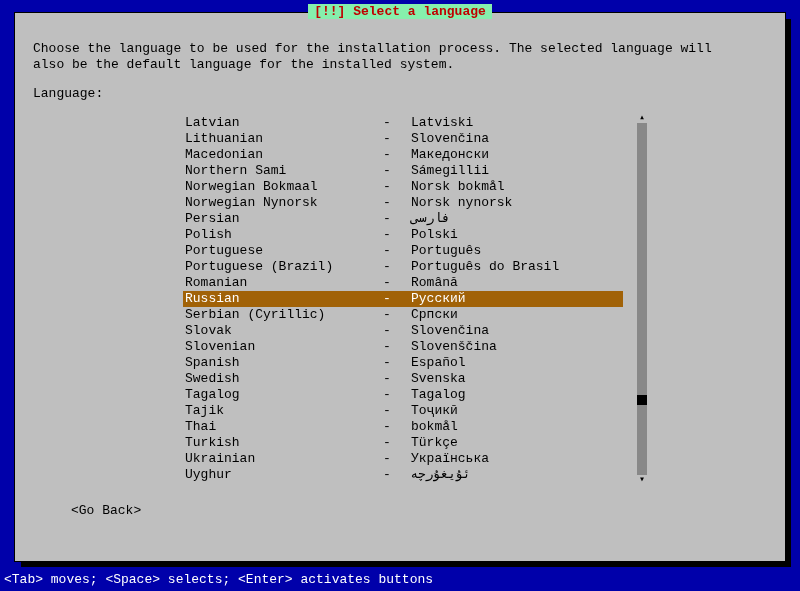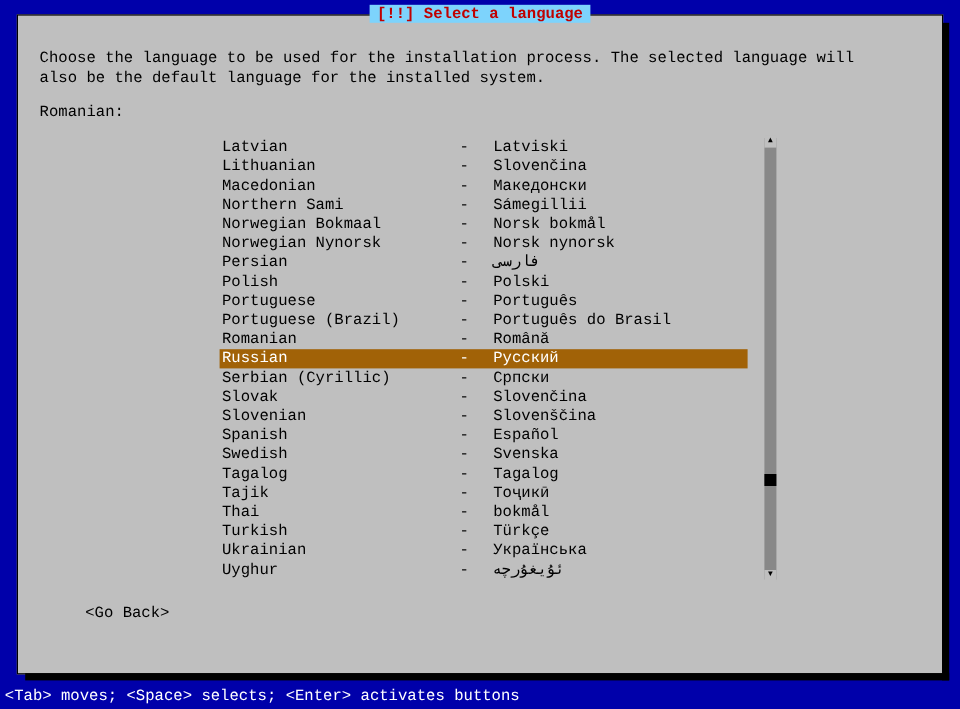--- a/index.html
+++ b/index.html
@@ -32,21 +32,21 @@
       left: 6px; bottom: -6px;
       width: 100%; height: 6px;
       background: #000;
     }
     .title-line {
       position: absolute;
       top: -9px; left: 0; width: 100%;
       text-align: center;
     }
     .title-text {
-      background: #7dd3fc;
+      background: #86efac;
       color: #c00000;
       font-weight: bold;
       padding: 0 6px;
       display: inline-block;
     }
     .content { padding: 28px 18px 12px 18px; }
     .instruction { color: #000; white-space: pre-wrap; line-height: 1.2; }
     .label { margin-top: 14px; margin-bottom: 14px; }
     .list-wrap {
       position: relative;
@@ -91,21 +91,21 @@
 </head>
 <body>
 
 <div class="dialog">
   <div class="title-line">
     <span class="title-text">[!!] Select a language</span>
   </div>
   <div class="content">
     <div class="instruction">Choose the language to be used for the installation process. The selected language will
 also be the default language for the installed system.</div>
-    <div class="label">Romanian:</div>
+    <div class="label">Language:</div>
     <div class="list-wrap">
       <div class="list" id="lang-list">
           <div class="row"><span class="col-l">Latvian</span><span class="col-sep">-  </span><span class="col-r">Latviski</span></div>
           <div class="row"><span class="col-l">Lithuanian</span><span class="col-sep">-  </span><span class="col-r">Slovenčina</span></div>
           <div class="row"><span class="col-l">Macedonian</span><span class="col-sep">-  </span><span class="col-r">Македонски</span></div>
           <div class="row"><span class="col-l">Northern Sami</span><span class="col-sep">-  </span><span class="col-r">Sámegillii</span></div>
           <div class="row"><span class="col-l">Norwegian Bokmaal</span><span class="col-sep">-  </span><span class="col-r">Norsk bokmål</span></div>
           <div class="row"><span class="col-l">Norwegian Nynorsk</span><span class="col-sep">-  </span><span class="col-r">Norsk nynorsk</span></div>
           <div class="row"><span class="col-l">Persian</span><span class="col-sep">-  </span><span class="col-r">فارسی</span></div>
           <div class="row"><span class="col-l">Polish</span><span class="col-sep">-  </span><span class="col-r">Polski</span></div>

